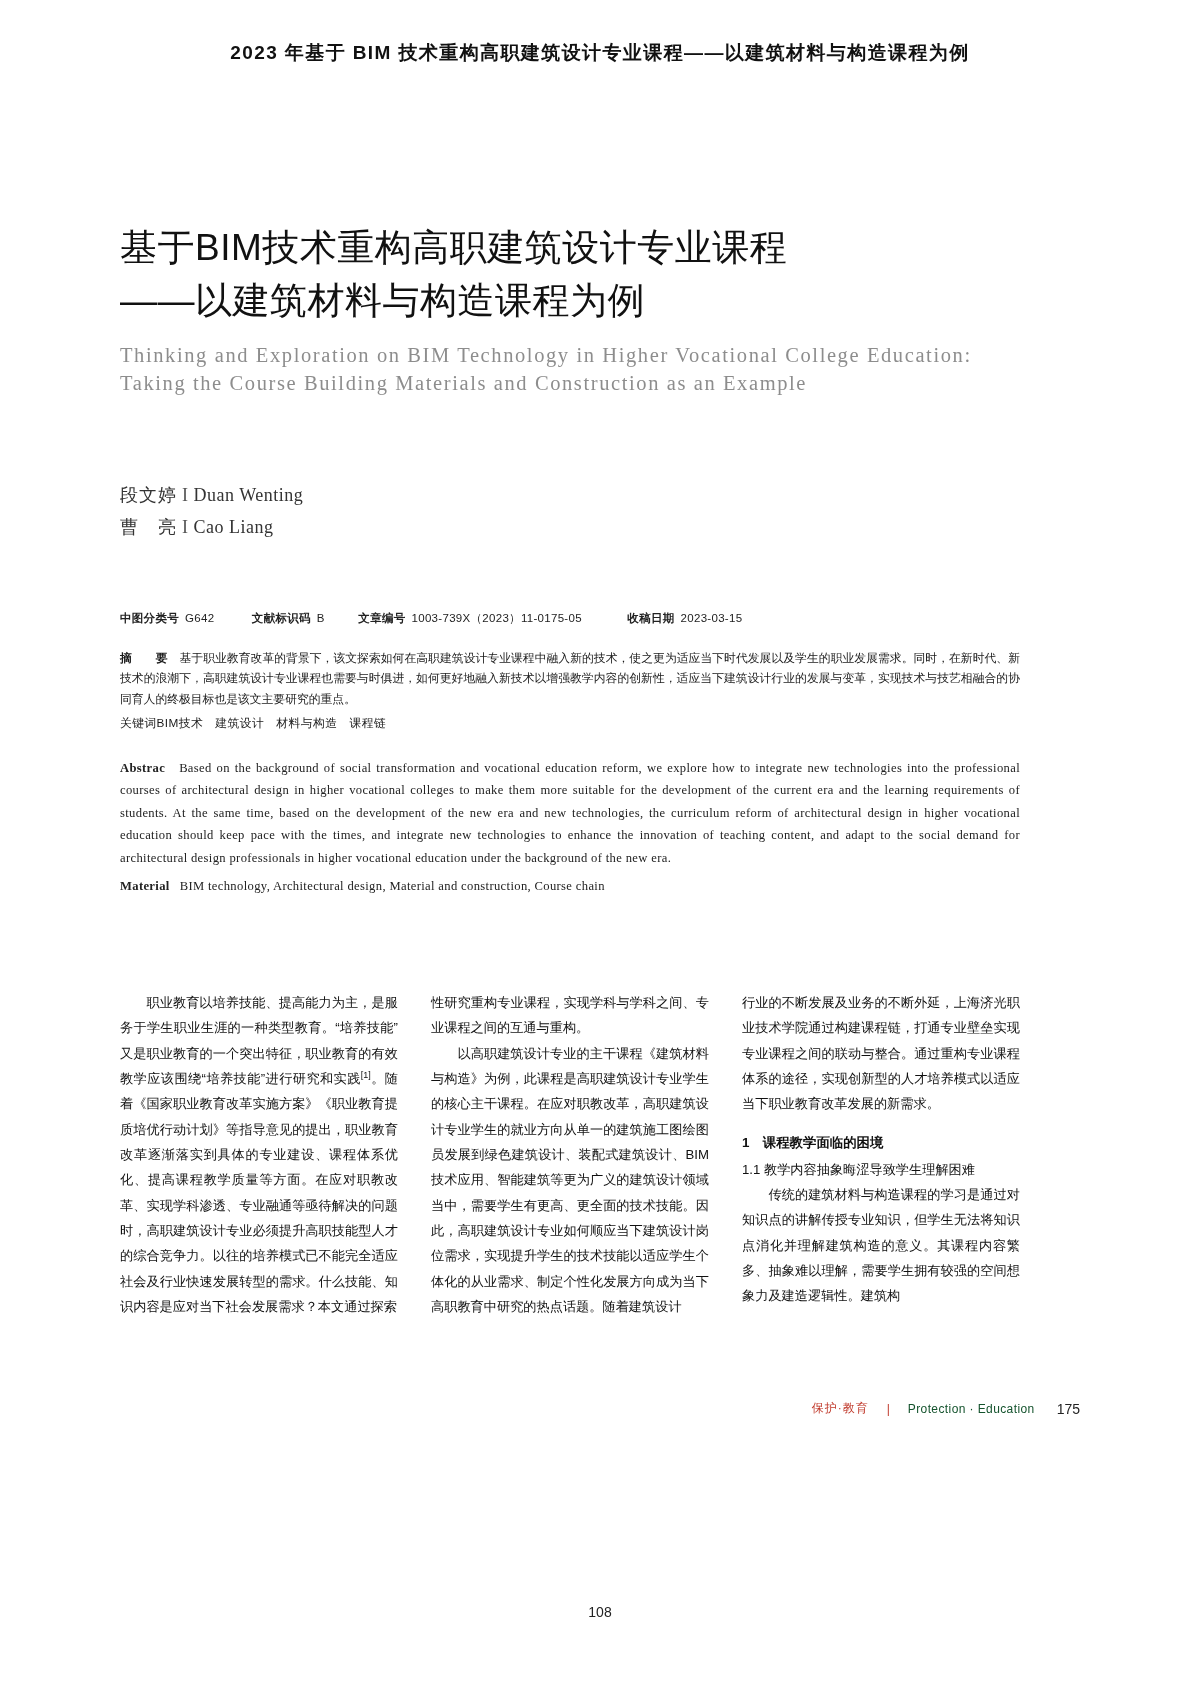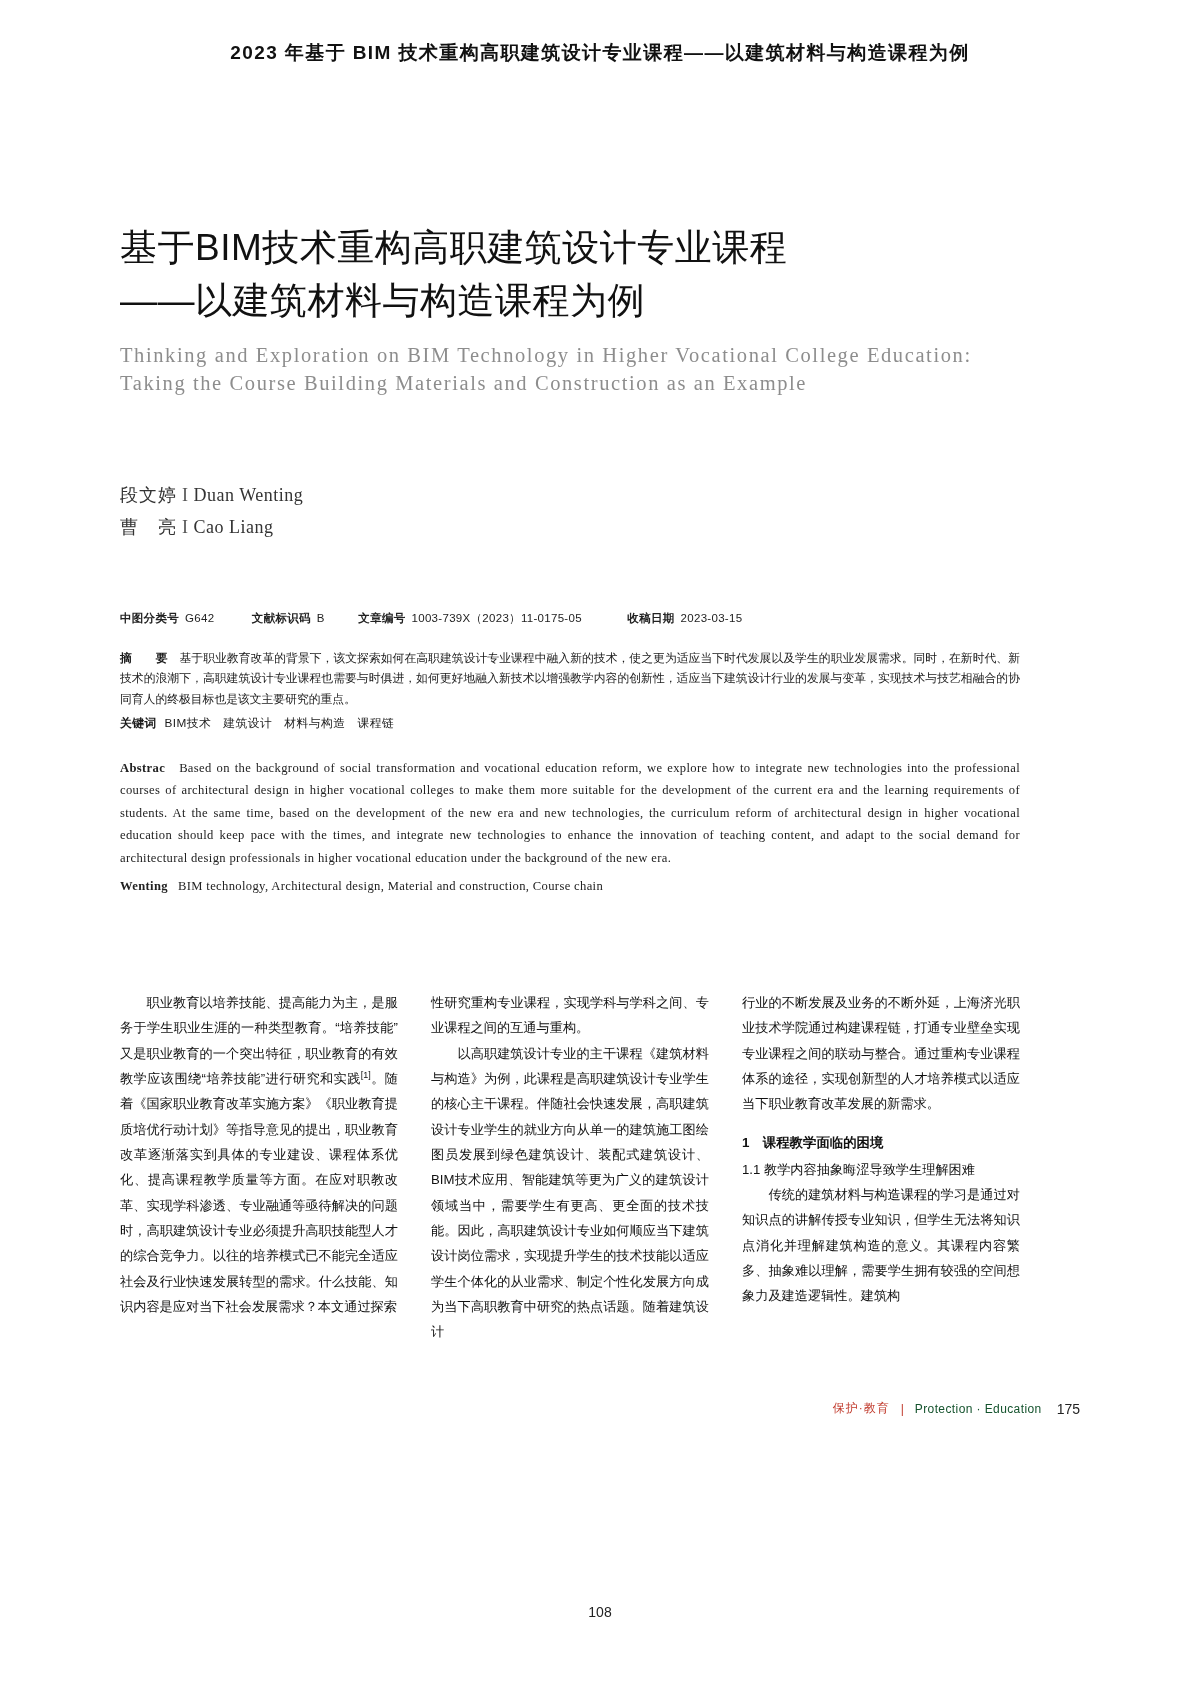--- a/index.html
+++ b/index.html
@@ -114,21 +114,21 @@
   .kw-cn {
     position: absolute;
     left: 120px;
     top: 716px;
     width: 900px;
     font-family: "Liberation Sans", "DejaVu Sans", sans-serif;
     font-size: 11.8px;
     color: #1a1a1a;
     letter-spacing: 0.4px;
   }
-  .kw-cn .lbl { font-weight: bold; margin-right: 8px; }
+  .kw-cn .lbl { font-weight: normal; }
 
   .abs-en {
     position: absolute;
     left: 120px;
     top: 757px;
     width: 900px;
     font-family: "Liberation Serif", "DejaVu Serif", serif;
     font-size: 12.6px;
     line-height: 1.78;
     color: #222;
@@ -183,21 +183,21 @@
   }
   sup { font-size: 9px; vertical-align: super; }
 
   
   .footer {
     position: absolute;
     right: 120px;
     top: 1400px;
     display: flex;
     align-items: center;
-    gap: 5px;
+    gap: 12px;
     font-family: "Liberation Sans", "DejaVu Sans", sans-serif;
     font-size: 12px;
   }
   .footer .cn { color: #c0392b; letter-spacing: 1px; }
   .footer .bar { color: #c0392b; margin: 0 6px; }
   .footer .en { color: #14532d; letter-spacing: 0.4px; }
   .footer .pg {
     margin-left: 10px;
     color: #222;
     font-size: 14px;
@@ -258,32 +258,32 @@
 
   <div class="kw-cn">
     <span class="lbl">关键词</span><span>BIM技术　建筑设计　材料与构造　课程链</span>
   </div>
 
   <div class="abs-en">
     <span class="lbl">Abstrac</span><span>Based on the background of social transformation and vocational education reform, we explore how to integrate new technologies into the professional courses of architectural design in higher vocational colleges to make them more suitable for the development of the current era and the learning requirements of students. At the same time, based on the development of the new era and new technologies, the curriculum reform of architectural design in higher vocational education should keep pace with the times, and integrate new technologies to enhance the innovation of teaching content, and adapt to the social demand for architectural design professionals in higher vocational education under the background of the new era.</span>
   </div>
 
   <div class="kw-en">
-    <span class="lbl">Wenting</span><span>BIM technology, Architectural design, Material and construction, Course chain</span>
+    <span class="lbl">Material</span><span>BIM technology, Architectural design, Material and construction, Course chain</span>
   </div>
 
   <div class="body-cols">
 
     <div class="col">
       <p class="indent"><span>职业教育以培养技能、提高能力为主，是服务于学生职业生涯的一种类型教育。“培养技能”又是职业教育的一个突出特征，职业教育的有效教学应该围绕“培养技能”进行研究和实践</span><sup>[1]</sup><span>。随着《国家职业教育改革实施方案》《职业教育提质培优行动计划》等指导意见的提出，职业教育改革逐渐落实到具体的专业建设、课程体系优化、提高课程教学质量等方面。在应对职教改革、实现学科渗透、专业融通等亟待解决的问题时，高职建筑设计专业必须提升高职技能型人才的综合竞争力。以往的培养模式已不能完全适应社会及行业快速发展转型的需求。什么技能、知识内容是应对当下社会发展需求？本文通过探索</span></p>
     </div>
 
     <div class="col">
       <p><span>性研究重构专业课程，实现学科与学科之间、专业课程之间的互通与重构。</span></p>
-      <p class="indent"><span>以高职建筑设计专业的主干课程《建筑材料与构造》为例，此课程是高职建筑设计专业学生的核心主干课程。伴随社会快速发展，高职建筑设计专业学生的就业方向从单一的建筑施工图绘图员发展到绿色建筑设计、装配式建筑设计、BIM技术应用、智能建筑等更为广义的建筑设计领域当中，需要学生有更高、更全面的技术技能。因此，高职建筑设计专业如何顺应当下建筑设计岗位需求，实现提升学生的技术技能以适应学生个体化的从业需求、制定个性化发展方向成为当下高职教育中研究的热点话题。随着建筑设计</span></p>
+      <p class="indent"><span>以高职建筑设计专业的主干课程《建筑材料与构造》为例，此课程是高职建筑设计专业学生的核心主干课程。在应对职教改革，高职建筑设计专业学生的就业方向从单一的建筑施工图绘图员发展到绿色建筑设计、装配式建筑设计、BIM技术应用、智能建筑等更为广义的建筑设计领域当中，需要学生有更高、更全面的技术技能。因此，高职建筑设计专业如何顺应当下建筑设计岗位需求，实现提升学生的技术技能以适应学生个体化的从业需求、制定个性化发展方向成为当下高职教育中研究的热点话题。随着建筑设计</span></p>
     </div>
 
     <div class="col">
       <p><span>行业的不断发展及业务的不断外延，上海济光职业技术学院通过构建课程链，打通专业壁垒实现专业课程之间的联动与整合。通过重构专业课程体系的途径，实现创新型的人才培养模式以适应当下职业教育改革发展的新需求。</span></p>
       <h3>1　课程教学面临的困境</h3>
       <h4>1.1 教学内容抽象晦涩导致学生理解困难</h4>
       <p class="indent"><span>传统的建筑材料与构造课程的学习是通过对知识点的讲解传授专业知识，但学生无法将知识点消化并理解建筑构造的意义。其课程内容繁多、抽象难以理解，需要学生拥有较强的空间想象力及建造逻辑性。建筑构</span></p>
     </div>
 
   </div>

